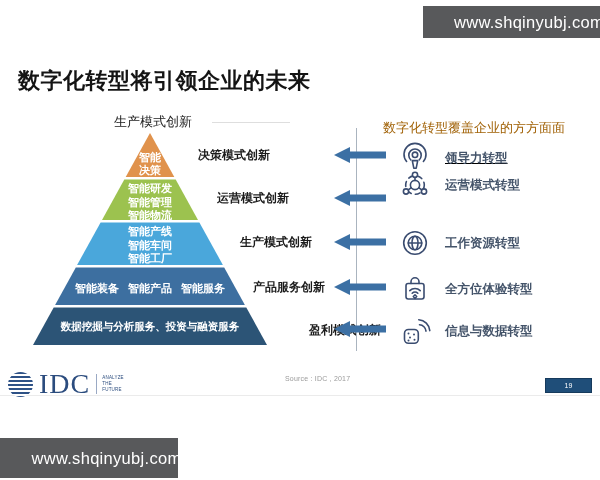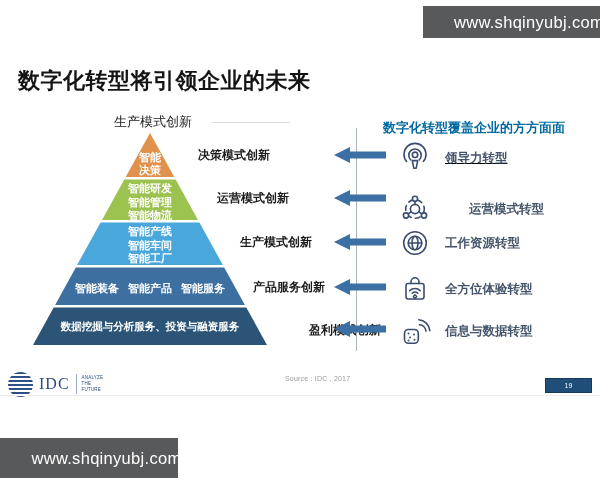--- a/index.html
+++ b/index.html
@@ -24,34 +24,34 @@
   .innov1 { left:217px; top:190px; }
   .innov2 { left:240px; top:234px; }
   .innov3 { left:253px; top:279px; }
   .innov4 { left:268px; top:322px;margin-left:41px; }
 
   .vline { position:absolute; left:356px; top:128px; width:1px; height:223px; background:#aab4bf; }
   .arrow { position:absolute; width:52px; height:16px; }
   .arr0{left:334px;top:147px;} .arr1{left:334px;top:190px;} .arr2{left:334px;top:234px;}
   .arr3{left:334px;top:279px;} .arr4{left:334px;top:321px;}
 
-  .right-header { position:absolute; left:383px; top:119px; font-size:13px; font-weight:bold; color:#0369a1; }
+  .right-header { position:absolute; left:383px; top:119px; font-size:13px; font-weight:normal; color:#a16207; }
 
   .t-row { position:absolute; left:398px; height:34px; display:flex; align-items:center; }
-  .row0{top:141px;text-decoration:underline;} .row1{top:192px;gap:24px;} .row2{top:226px;} .row3{top:272px;} .row4{top:314px;}
+  .row0{top:141px;text-decoration:underline;} .row1{top:168px;} .row2{top:226px;} .row3{top:272px;} .row4{top:314px;}
   .t-icon { width:34px; height:34px; flex:none; }
   .t-icon svg { width:34px; height:34px; stroke:#3A4C70; fill:none; stroke-width:1.6; stroke-linecap:round; }
   .t-icon svg .dot { fill:#3A4C70; stroke:none; }
   .t-icon svg .mask { fill:#ffffff; }
   .t-label { margin-left:13px; font-size:12.5px; font-weight:600; color:#44546A; white-space:nowrap; }
 
   .footer-rule { position:absolute; left:0; top:395px; width:600px; height:1px; background:#ebebeb; }
   .idc-logo { position:absolute; left:8px; top:370px; height:28px; display:flex; align-items:center; }
   .idc-globe { width:25px; height:25px; border-radius:50%; background:repeating-linear-gradient(180deg,#2D5186 0 2px,#ffffff 2px 4px); flex:none; }
-  .idc-text { margin-left:6px; font-family:"Liberation Serif","DejaVu Serif",serif; font-size:16px; color:#2B4C7E; letter-spacing:1px; line-height:1; }
+  .idc-text { margin-left:6px; font-family:"Liberation Serif","DejaVu Serif",serif; font-size:28px; color:#2B4C7E; letter-spacing:1px; line-height:1; }
   .idc-div { width:1px; height:20px; background:#9aa9c4; margin:0 5px 0 6px; }
   .idc-tagline { font-size:4.5px; line-height:1.3; color:#2B4C7E; letter-spacing:.2px; }
 
   .source { position:absolute; left:285px; top:375px; font-size:7px; color:#9a9a9a; letter-spacing:.2px; }
   .page-box { position:absolute; left:545px; top:378px; width:47px; height:15px; background:#1F4E79; border:1px solid #163A5C; color:#fff; font-size:7px; display:flex; align-items:center; justify-content:center; }
 </style>
 </head>
 <body>
 
 <div class="slide">

